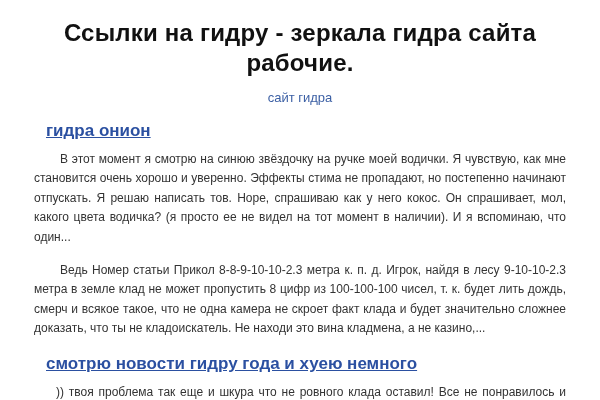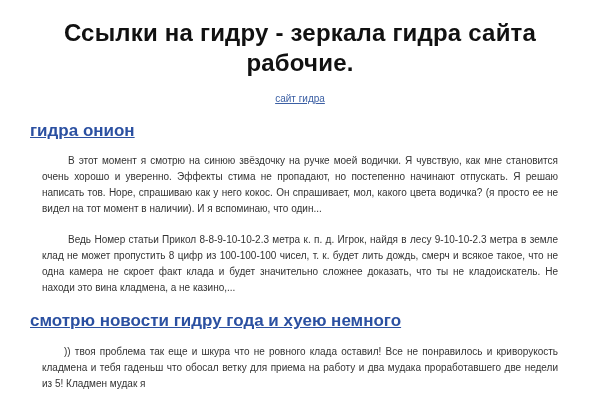--- a/index.html
+++ b/index.html
@@ -28,44 +28,43 @@
     text-align: center;
     color: #111111;
     margin: 0 0 10px 0;
     letter-spacing: 0.2px;
   }
   .subtitle-link-wrap {
     text-align: center;
     margin: 0 0 14px 0;
   }
   .subtitle-link {
-    font-size: 10px;
+    font-size: 13px;
     color: #3b5fa4;
-    text-decoration: underline;
     cursor: pointer;
   }
   .article {
     margin: 0 0 14px 0;
   }
   .article-title {
     font-size: 17px;
     line-height: 1.25;
     font-weight: bold;
     color: #2b50a1;
     text-decoration: underline;
-    margin: 0 0 9px 0;
+    margin: 0 0 9px 16px;
     cursor: pointer;
   }
   .article-body {
-    font-size: 10px;
+    font-size: 12px;
     line-height: 1.62;
     color: #333333;
     text-align: justify;
     text-indent: 26px;
-    margin: 12px;
+    margin: 4px;
   }
   .article-body.no-indent {
     text-indent: 22px;
   }
 </style>
 </head>
 <body>
 
 <div class="page">
 

